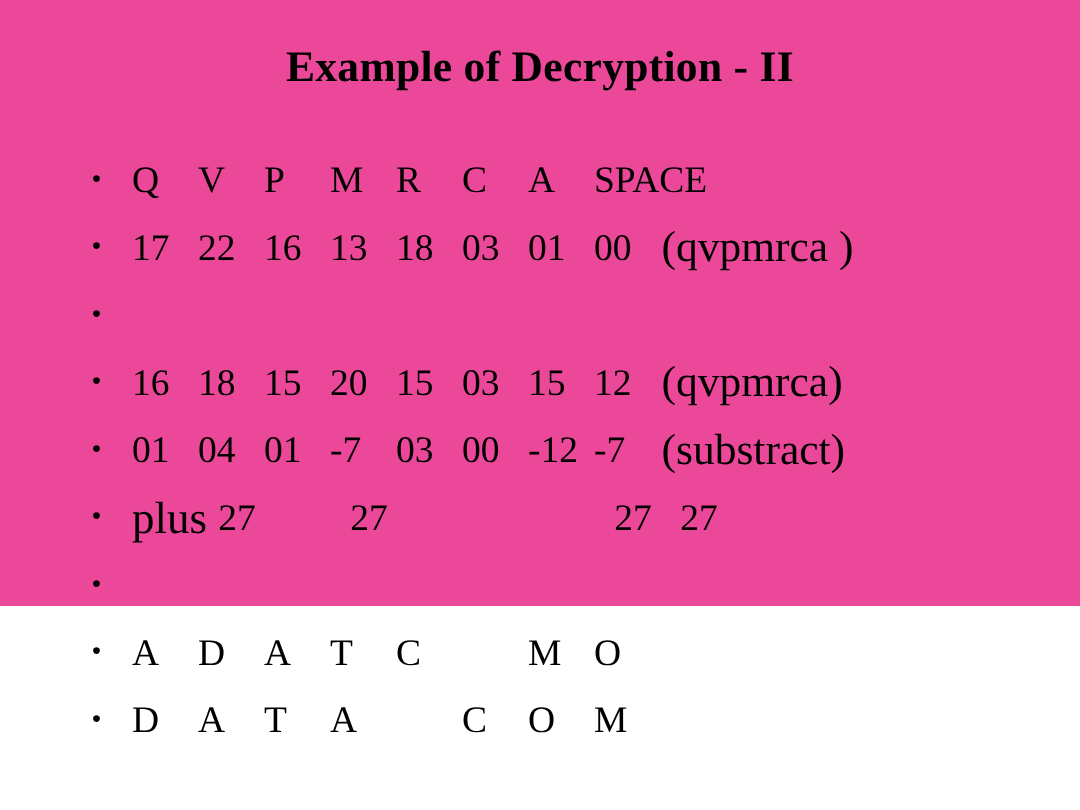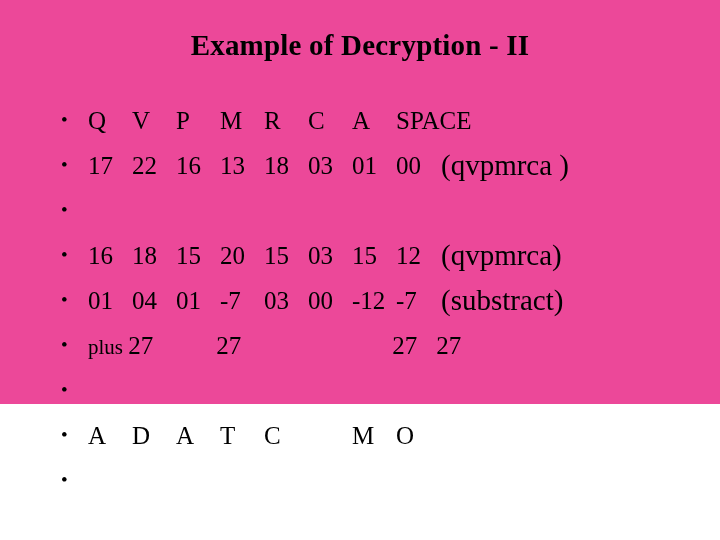--- a/index.html
+++ b/index.html
@@ -73,36 +73,36 @@
     white-space: pre;
   }
   .tail {
     display: inline-block;
     font-size: 29px;
     white-space: pre;
     margin-left: 1px;
   }
   .lead {
     display: inline-block;
-    font-size: 21px;
+    font-size: 30px;
     white-space: pre;
   }
 </style>
 </head>
 <body>
 
 <div id="slide">
 
   <div id="slide-title">Example of Decryption - II</div>
 
   <div id="bullet-list">
       <div class="bullet-row"><span class="bullet-marker">•</span><span class="cols"><span class="cell">Q</span><span class="cell">V</span><span class="cell">P</span><span class="cell">M</span><span class="cell">R</span><span class="cell">C</span><span class="cell">A</span><span class="cell">SPACE</span></span></div>
       <div class="bullet-row"><span class="bullet-marker">•</span><span class="cols"><span class="cell">17</span><span class="cell">22</span><span class="cell">16</span><span class="cell">13</span><span class="cell">18</span><span class="cell">03</span><span class="cell">01</span><span class="cell">00</span></span><span class="tail">(qvpmrca )</span></div>
       <div class="bullet-row"><span class="bullet-marker">•</span></div>
       <div class="bullet-row"><span class="bullet-marker">•</span><span class="cols"><span class="cell">16</span><span class="cell">18</span><span class="cell">15</span><span class="cell">20</span><span class="cell">15</span><span class="cell">03</span><span class="cell">15</span><span class="cell">12</span></span><span class="tail">(qvpmrca)</span></div>
       <div class="bullet-row"><span class="bullet-marker">•</span><span class="cols"><span class="cell">01</span><span class="cell">04</span><span class="cell">01</span><span class="cell">-7</span><span class="cell">03</span><span class="cell">00</span><span class="cell">-12</span><span class="cell">-7</span></span><span class="tail">(substract)</span></div>
       <div class="bullet-row"><span class="bullet-marker">•</span><span class="lead">plus </span><span class="cols"><span class="cell">27</span><span class="cell"></span><span class="cell">27</span><span class="cell"></span><span class="cell"></span><span class="cell"></span><span class="cell">27</span><span class="cell">27</span></span></div>
       <div class="bullet-row"><span class="bullet-marker">•</span></div>
       <div class="bullet-row"><span class="bullet-marker">•</span><span class="cols"><span class="cell">A</span><span class="cell">D</span><span class="cell">A</span><span class="cell">T</span><span class="cell">C</span><span class="cell"></span><span class="cell">M</span><span class="cell">O</span></span></div>
-      <div class="bullet-row"><span class="bullet-marker">•</span></div>
+      <div class="bullet-row"><span class="bullet-marker">•</span><span class="cols"><span class="cell">D</span><span class="cell">A</span><span class="cell">T</span><span class="cell">A</span><span class="cell"></span><span class="cell">C</span><span class="cell">O</span><span class="cell">M</span></span></div>
     </div>
 
 </div>
 
 </body></html>

